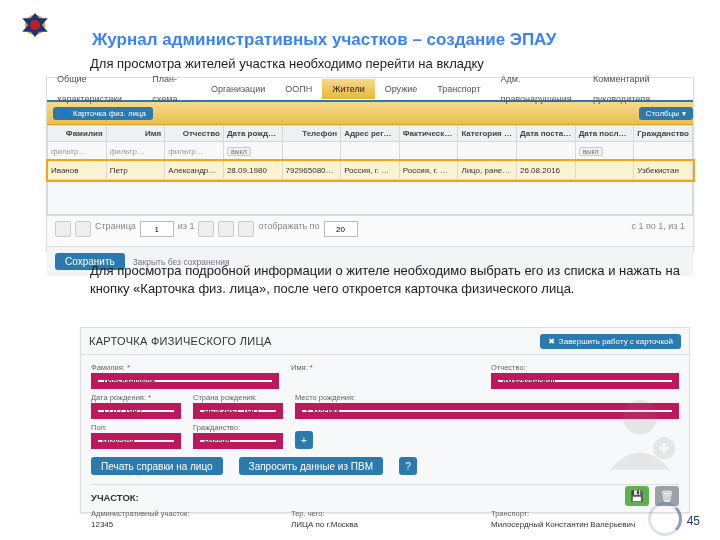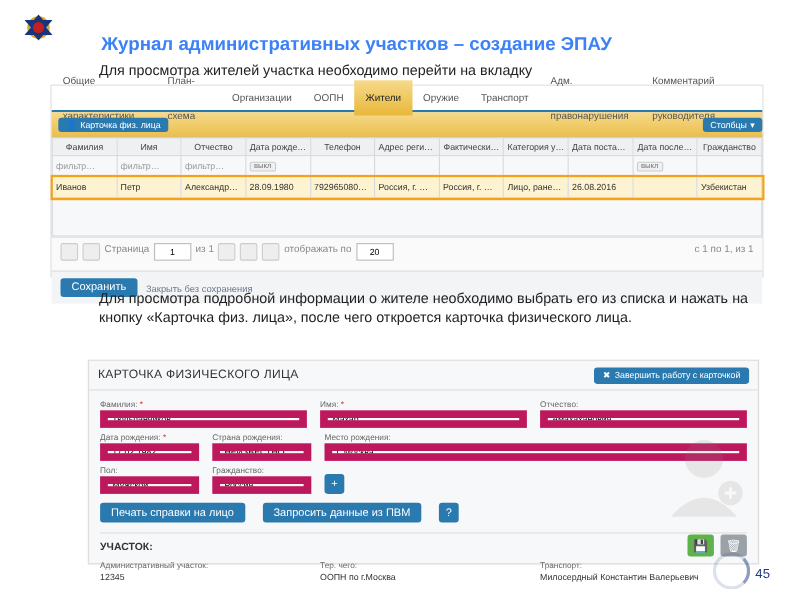--- a/index.html
+++ b/index.html
@@ -5,27 +5,27 @@
   html,body{margin:0;padding:0;width:720px;height:540px;font-family:Arial,Helvetica,sans-serif;background:#fff;color:#333;position:relative;overflow:hidden}
   .slide{position:relative;width:720px;height:540px}
   .emblem{position:absolute;top:8px;left:18px;width:34px;height:34px}
   .title{position:absolute;top:30px;left:92px;font-size:17px;font-weight:bold;color:#3b82f6}
   .text1{position:absolute;top:56px;left:90px;right:40px;font-size:13px;color:#222;text-align:justify}
   .text2{position:absolute;top:262px;left:90px;right:40px;font-size:13px;color:#222;text-align:justify;line-height:1.35}
   .panel1{position:absolute;top:77px;left:46px;right:26px;height:173px;border:1px solid #ddd;background:#f7f8f9;box-shadow:0 1px 2px rgba(0,0,0,0.1);font-size:9px}
   .panel2{position:absolute;top:327px;left:80px;right:30px;height:184px;border:1px solid #ddd;background:#f7f8f9;box-shadow:0 1px 2px rgba(0,0,0,0.1);font-size:9px}
   
   .tabs{display:flex;align-items:center;background:#fff;border-bottom:2px solid #2a7ab0;height:22px}
-  .tab{padding:0 10px;line-height:32px;font-size:9px;color:#555;cursor:pointer}
+  .tab{padding:0 10px;line-height:20px;font-size:9px;color:#555;cursor:pointer}
   .tab.active{background:linear-gradient(#f6d98b,#e8b839);color:#222}
   .toolbar{display:flex;align-items:center;background:linear-gradient(#f6d98b,#ebbf4d);height:22px;border-bottom:1px solid #d0a733}
   .badge-btn{background:#2a7ab0;color:#fff;border-radius:3px;padding:2px 7px;margin-left:6px;font-size:8px;display:inline-flex;align-items:center;gap:3px}
   .spacer{flex:1}
   .tbl{width:100%;border-collapse:collapse;table-layout:fixed}
-  .tbl th{background:#eef0f2;border:1px solid #d6d9dc;font-size:8px;font-weight:normal;color:#444;padding:3px 3px;text-align:center;white-space:nowrap;overflow:hidden;text-overflow:ellipsis}
+  .tbl th{background:#eef0f2;border:1px solid #d6d9dc;font-size:8px;font-weight:bold;color:#444;padding:3px 3px;text-align:right;white-space:nowrap;overflow:hidden;text-overflow:ellipsis}
   .tbl td{border:1px solid #d6d9dc;font-size:8px;padding:2px 3px;height:14px;white-space:nowrap;overflow:hidden;text-overflow:ellipsis}
   .filter-row td{color:#999}
   .data-row td{background:#fdf3d1}
   .row-outline{outline:2px solid #f3a21a;outline-offset:0}
   .pill{display:inline-block;background:#efefef;border:1px solid #ccc;border-radius:2px;padding:0 3px;font-size:7px;color:#777}
   .pager{display:flex;align-items:flex-start;gap:4px;padding:5px 8px;border-top:1px solid #d6d9dc;background:#fafafb;height:20px}
   .pager-btn{width:14px;height:14px;border:1px solid #ccc;background:#eee;border-radius:2px}
   .pager input{width:28px;height:12px;font-size:8px;text-align:center;border:1px solid #bbb}
   .footer1{display:flex;align-items:center;padding:6px 8px;background:#f3f4f6;border-top:1px solid #ddd;gap:8px}
   .btn-blue{background:#2a7ab0;color:#fff;border:none;border-radius:3px;padding:3px 10px;font-size:10px}
@@ -167,21 +167,21 @@
       <span class="p2-close">
         <span>✖</span>
         <span>Завершить работу с карточкой</span>
       </span>
     </div>
 
     <div class="form-grid">
       <div class="fld"><label><span>Фамилия:</span> <span class="req">*</span></label>
         <input class="inp" value="Тюльпанчиков" style=""></div>
       <div class="fld"><label><span>Имя:</span> <span class="req">*</span></label>
-        <input class="inp" value="Махар" style=""></div>
+        </div>
       <div class="fld"><label>Отчество:</label>
         <input class="inp" value="Амахаханович" style=""></div>
     </div>
     <div class="form-row2">
       <div class="fld"><label><span>Дата рождения:</span> <span class="req">*</span></label>
         <input class="inp" value="17.02.1982" style=""></div>
       <div class="fld"><label>Страна рождения:</label>
         <input class="inp sel" value="НЕИЗВЕСТНО" style=""></div>
       <div class="fld"><label>Место рождения:</label>
         <input class="inp" value="г. Москва" style=""></div>
@@ -199,21 +199,21 @@
       <button class="btn-blue">Печать справки на лицо</button>
       <button class="btn-blue">Запросить данные из ПВМ</button>
       <button class="sq-btn">?</button>
     </div>
     <div class="section-sep"></div>
     <div class="uchastok">УЧАСТОК:</div>
     <div class="u-grid">
       <div class="fld"><label>Административный участок:</label>
         <span style="font-size:8px">12345</span></div>
       <div class="fld"><label>Тер. чего:</label>
-        <span style="font-size:8px">ООПН по г.Москва</span></div>
+        <span style="font-size:8px">ЛИЦА по г.Москва</span></div>
       <div class="fld"><label>Транспорт:</label>
         <span style="font-size:8px">Милосердный Константин Валерьевич</span></div>
     </div>
 
     <svg class="silhouette" viewBox="0 0 100 100">
       <circle cx="50" cy="34" r="20" fill="#888"></circle>
       <path d="M15 95 Q50 55 85 95 Z" fill="#888"></path>
       <circle cx="78" cy="70" r="13" fill="#888"></circle>
         <path d="M72 70 h12 M78 64 v12" stroke="#f7f8f9" stroke-width="3"></path>
     </svg>

